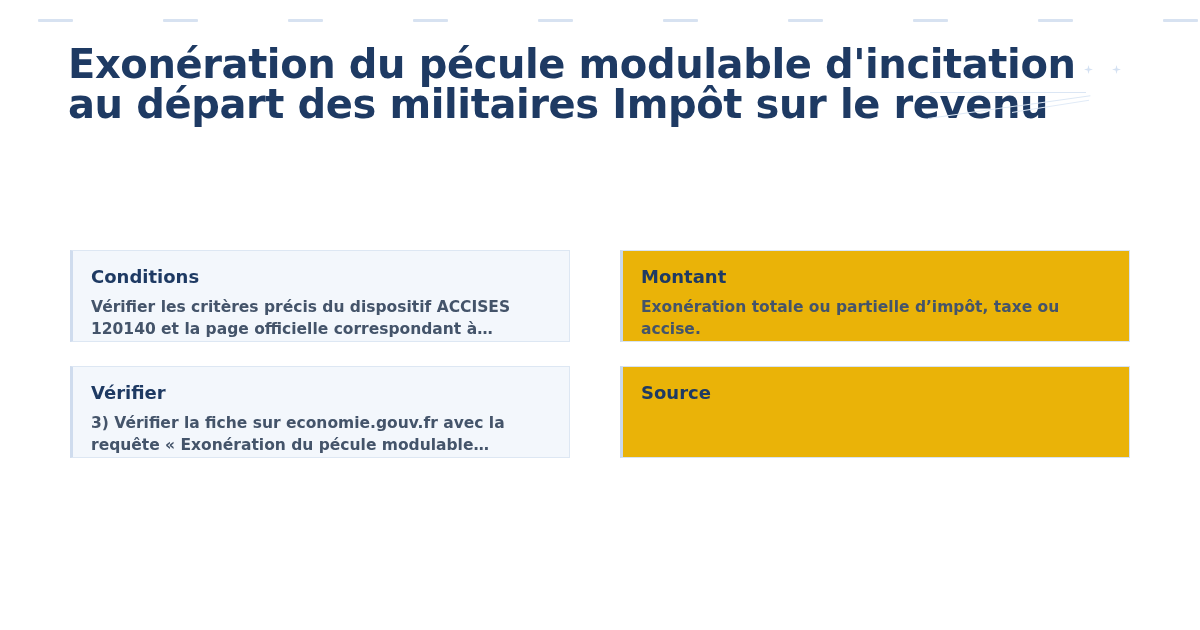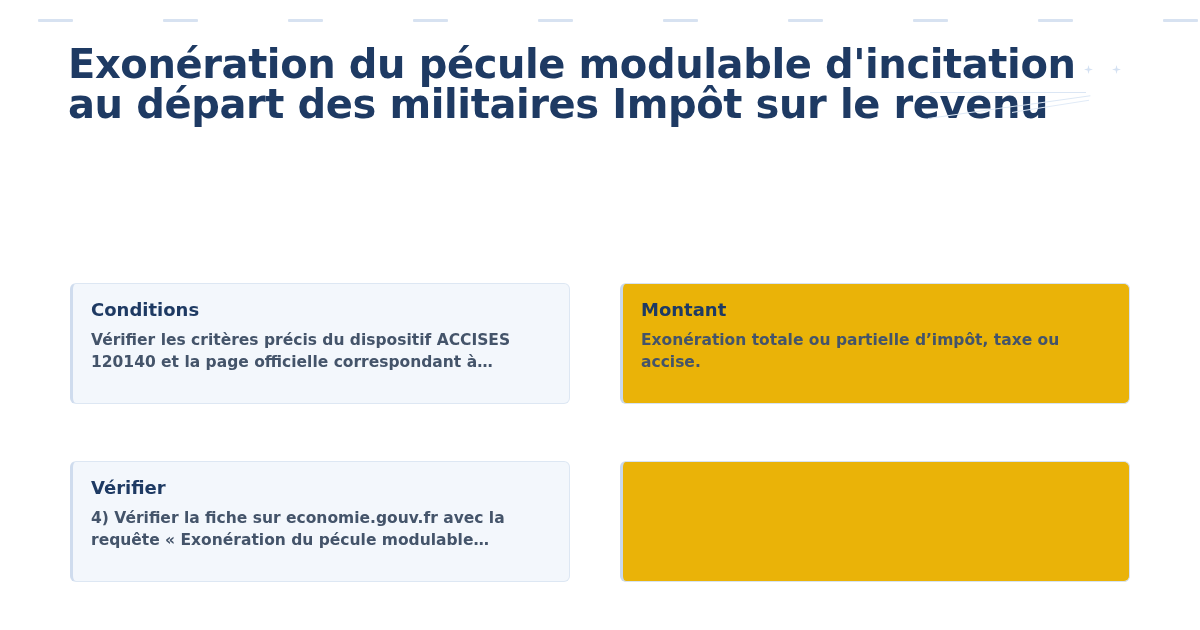--- a/index.html
+++ b/index.html
@@ -98,27 +98,26 @@
     left: 70px;
     top: 250px;
     width: 1060px;
     display: grid;
     grid-template-columns: 500px 510px;
     column-gap: 50px;
     row-gap: 24px;
   }
   .card {
     box-sizing: border-box;
-    height: 121px;
+    height: 92px;
     padding: 16px 20px 14px 18px;
     border: 1px solid #dde7f3;
     border-left: 3px solid #cfdcee;
-    border-radius: 6px;
+    border-radius: 0;
     overflow: hidden;
-    margin-top: 33px;
   }
   .card.tone-light {
     background: #f3f7fc;
   }
   .card.tone-deep {
     background: #eab308;
     border-color: #d7e3f2;
     border-left-color: #c9d9ed;
   }
   .card-title {
@@ -178,19 +177,20 @@
     <p class="card-body">Vérifier les critères précis du dispositif ACCISES 120140 et la page officielle correspondant à…</p>
   </div>
 
   <div class="card tone-deep">
     <p class="card-title">Montant</p>
     <p class="card-body">Exonération totale ou partielle d’impôt, taxe ou accise.</p>
   </div>
 
   <div class="card tone-light">
     <p class="card-title">Vérifier</p>
-    <p class="card-body">4) Vérifier la fiche sur economie.gouv.fr avec la requête « Exonération du pécule modulable…</p>
+    <p class="card-body">3) Vérifier la fiche sur economie.gouv.fr avec la requête « Exonération du pécule modulable…</p>
   </div>
 
   <div class="card tone-deep">
+    <p class="card-title">Source</p>
   </div>
 
 </div>
 
 </body></html>

